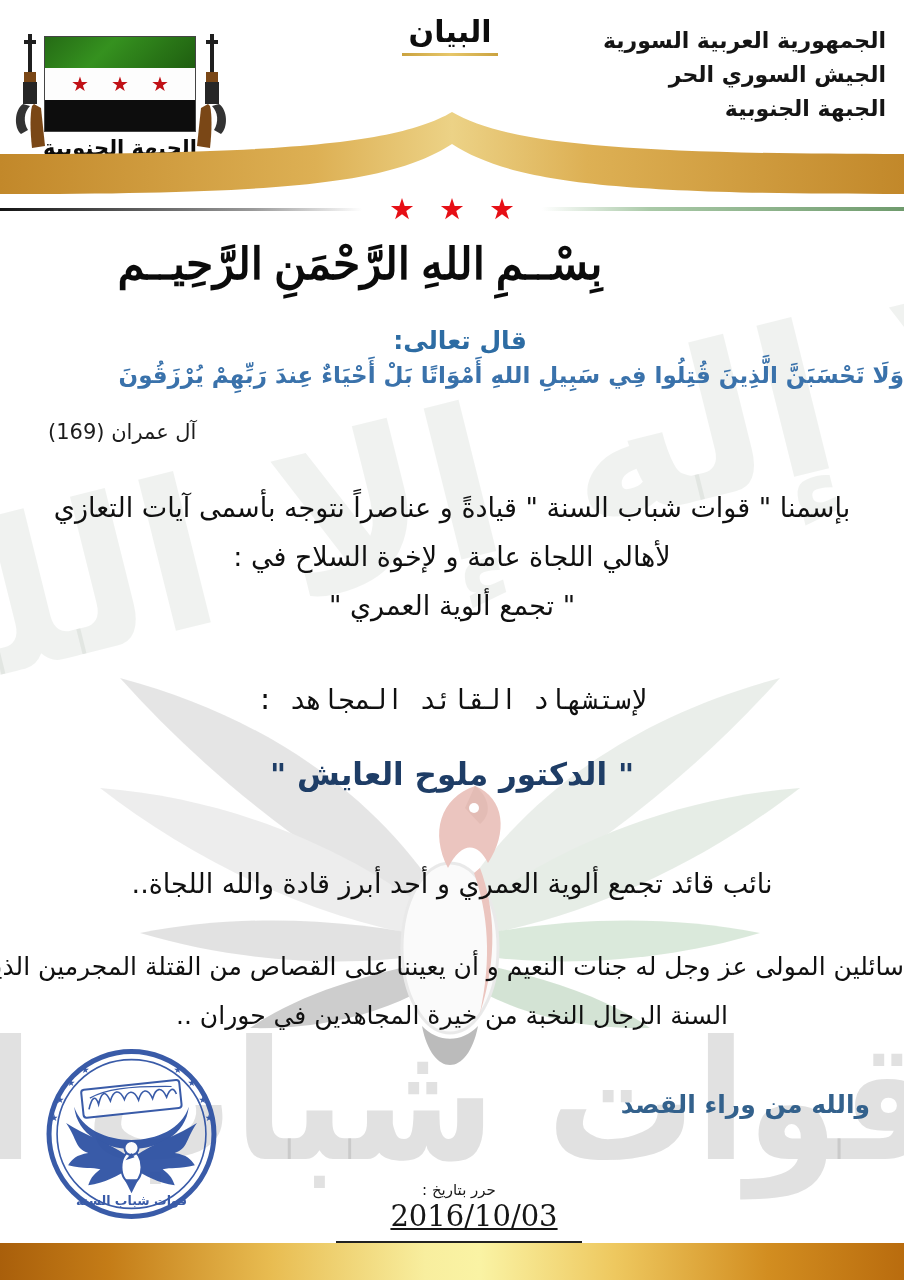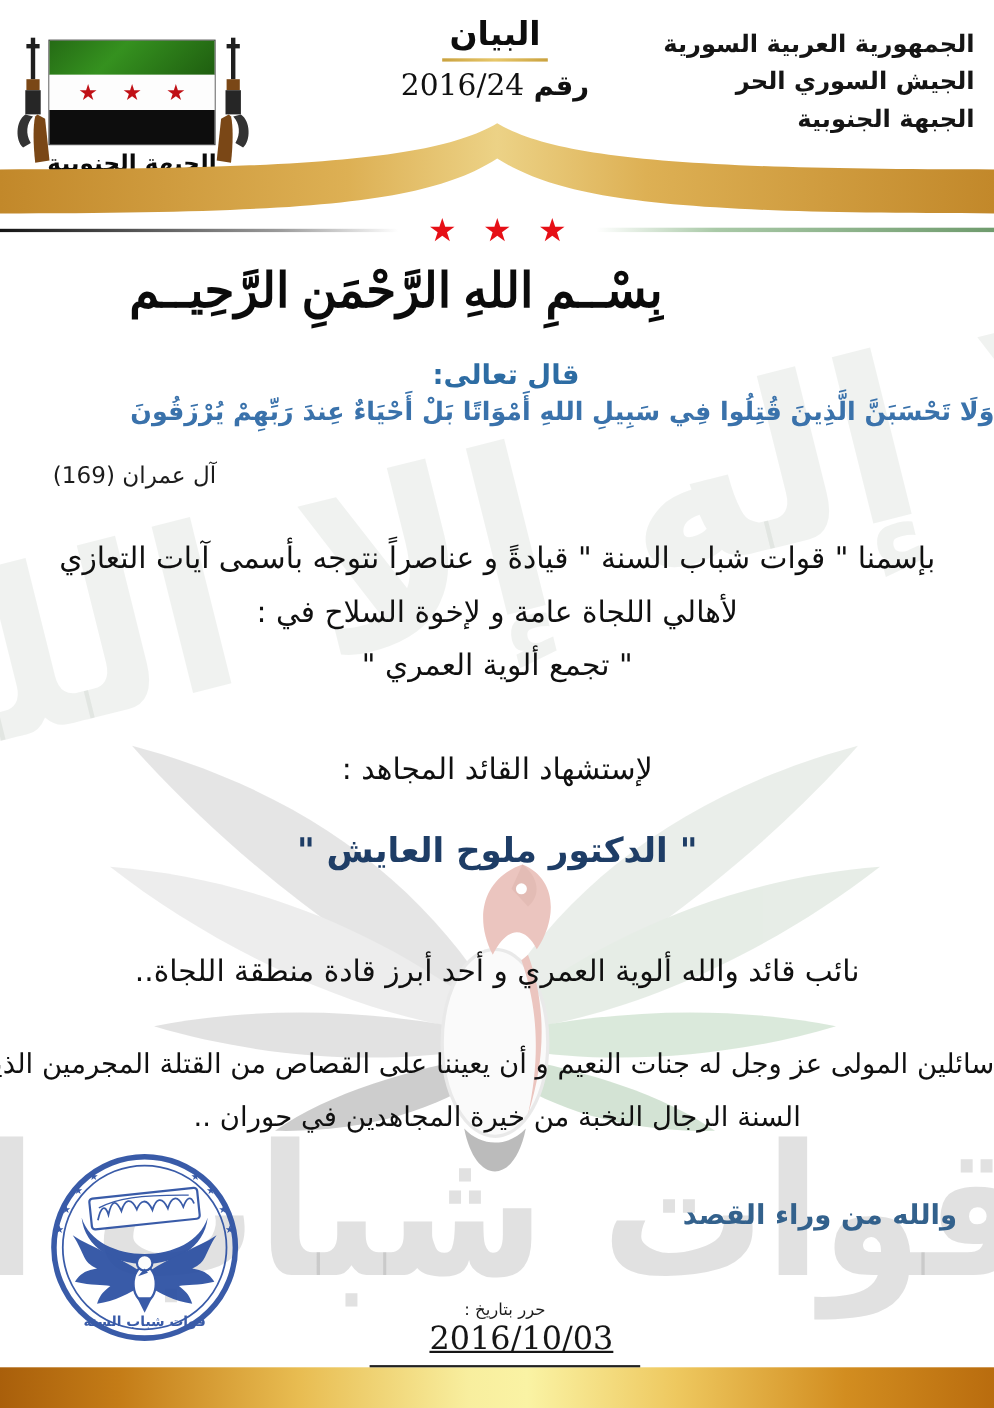--- a/index.html
+++ b/index.html
@@ -50,21 +50,21 @@
     font-size:44px; color:#0b0b0b; font-weight:bold;font-family:Liberation Serif, serif; }
   .qala { left:0; top:326px; width:920px; text-align:center; font-weight:bold;
     font-size:25px; color:#2d6ca3; }
   .verse { left:0; top:362px; width:904px; font-weight:bold;
     font-size:23px; color:#3a72ab; white-space:nowrap; }
   .verse-ref { left:48px; top:420px; font-size:21px; color:#1c1c1c; }
 
   
   .bodyline { left:0; width:904px; text-align:center; font-size:27px; color:#101010; white-space:nowrap; }
   .b1 { top:492px; } .b2 { top:541px; } .b3 { top:590px; }
-  .b4 { top:684px; }
+  .b4 { top:684px;font-family:Liberation Mono, monospace; }
   .name { top:756px; font-size:31px; font-weight:bold; color:#1e3d66; }
   .b6 { top:868px; }
   .b7 { top:952px; font-size:25px; } .b8 { top:1001px; font-size:25px; }
   .closing { right:34px; top:1090px; font-size:25px; font-weight:bold; color:#33618c; }
 
   .dateline { left:336px; top:1180px; width:246px; text-align:center; direction:rtl;
     border-bottom:2px solid #222; padding-bottom:8px; }
   .dateline .lbl { font-size:15px; color:#1a1a1a; }
   .dateline .num { font-family:"DejaVu Serif", serif; font-size:29px; color:#161616;
     text-decoration:underline;margin-left:30px; }
@@ -142,24 +142,20 @@
       <rect x="11" y="48" width="14" height="22" fill="#262626"></rect>
       <path d="M11,70 C2,76 2,94 9,100 L16,96 C11,88 12,78 18,72 Z" fill="#333333"></path>
       <path d="M22,70 L29,74 L33,112 L20,114 C18,96 18,80 20,72 Z" fill="#7a4716"></path>
     </svg>
     <div class="flag-label rtl">الجبهة الجنوبية</div>
   </div>
 
   <div class="abs z1 hdr-center">
     <div class="stmt-title rtl">البيان</div>
     <div class="stmt-rule"></div>
-    <div class="stmt-num">
-      <span>رقم</span>
-      <span class="num">2016/24</span>
-    </div>
   </div>
 
   <div class="abs z1 hdr-right rtl">
     <div>الجمهورية العربية السورية</div>
     <div>الجيش السوري الحر</div>
     <div>الجبهة الجنوبية</div>
   </div>
 
   <svg class="abs z1 arch" viewBox="0 0 904 92" preserveAspectRatio="none">
     <defs>
@@ -185,21 +181,21 @@
   <div class="abs z1 bismillah rtl">بِسْــمِ اللهِ الرَّحْمَنِ الرَّحِيــم</div>
   <div class="abs z1 qala rtl">قال تعالى:</div>
   <div class="abs z1 verse rtl">وَلَا تَحْسَبَنَّ الَّذِينَ قُتِلُوا فِي سَبِيلِ اللهِ أَمْوَاتًا بَلْ أَحْيَاءٌ عِندَ رَبِّهِمْ يُرْزَقُونَ</div>
   <div class="abs z1 verse-ref rtl">آل عمران (169)</div>
 
   <div class="abs z1 bodyline b1 rtl">بإسمنا " قوات شباب السنة " قيادةً و عناصراً نتوجه بأسمى آيات التعازي</div>
   <div class="abs z1 bodyline b2 rtl">لأهالي اللجاة عامة و لإخوة السلاح في :</div>
   <div class="abs z1 bodyline b3 rtl">" تجمع ألوية العمري "</div>
   <div class="abs z1 bodyline b4 rtl">لإستشهاد القائد المجاهد :</div>
   <div class="abs z1 bodyline name rtl">"  الدكتور ملوح العايش "</div>
-  <div class="abs z1 bodyline b6 rtl">نائب قائد والله ألوية العمري و أحد أبرز قادة منطقة اللجاة..</div>
+  <div class="abs z1 bodyline b6 rtl">نائب قائد تجمع ألوية العمري و أحد أبرز قادة والله اللجاة..</div>
   <div class="abs z1 bodyline b7 rtl">سائلين المولى عز وجل له جنات النعيم و أن يعيننا على القصاص من القتلة المجرمين الذين</div>
   <div class="abs z1 bodyline b8 rtl">السنة الرجال النخبة من خيرة المجاهدين في حوران ..</div>
   <div class="abs z1 closing rtl">والله من وراء القصد</div>
 
   <div class="abs z2 dateline">
     <span class="lbl">حرر بتاريخ :</span>
     <span class="num">2016/10/03</span>
   </div>
 
   <svg class="abs z2 stamp" viewBox="0 0 175 178">

